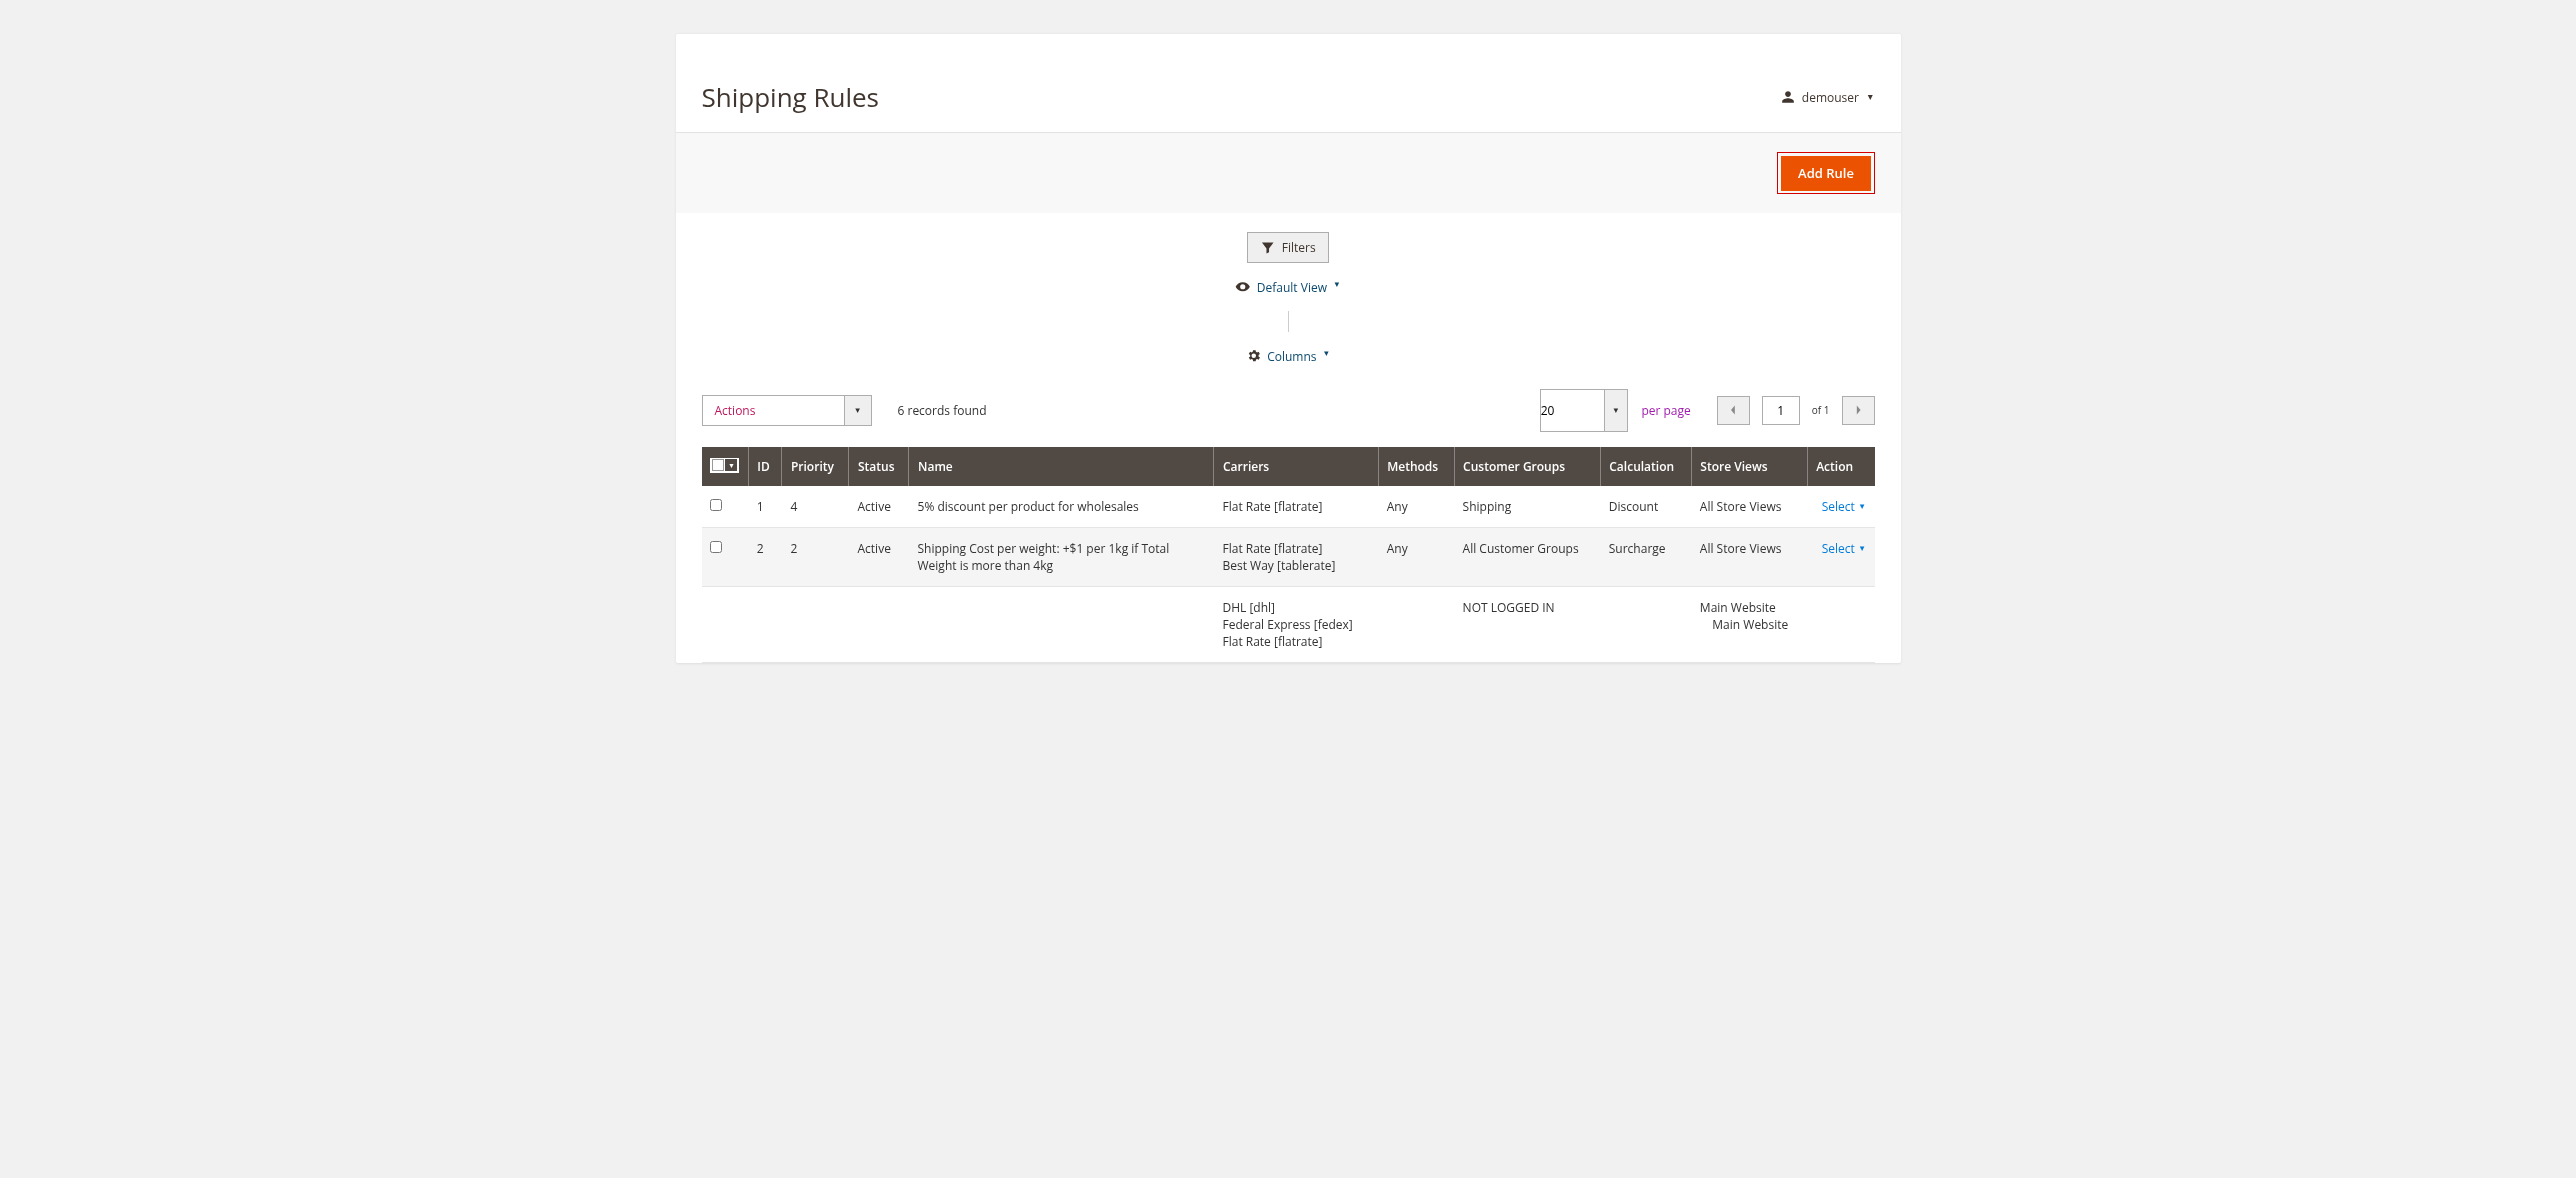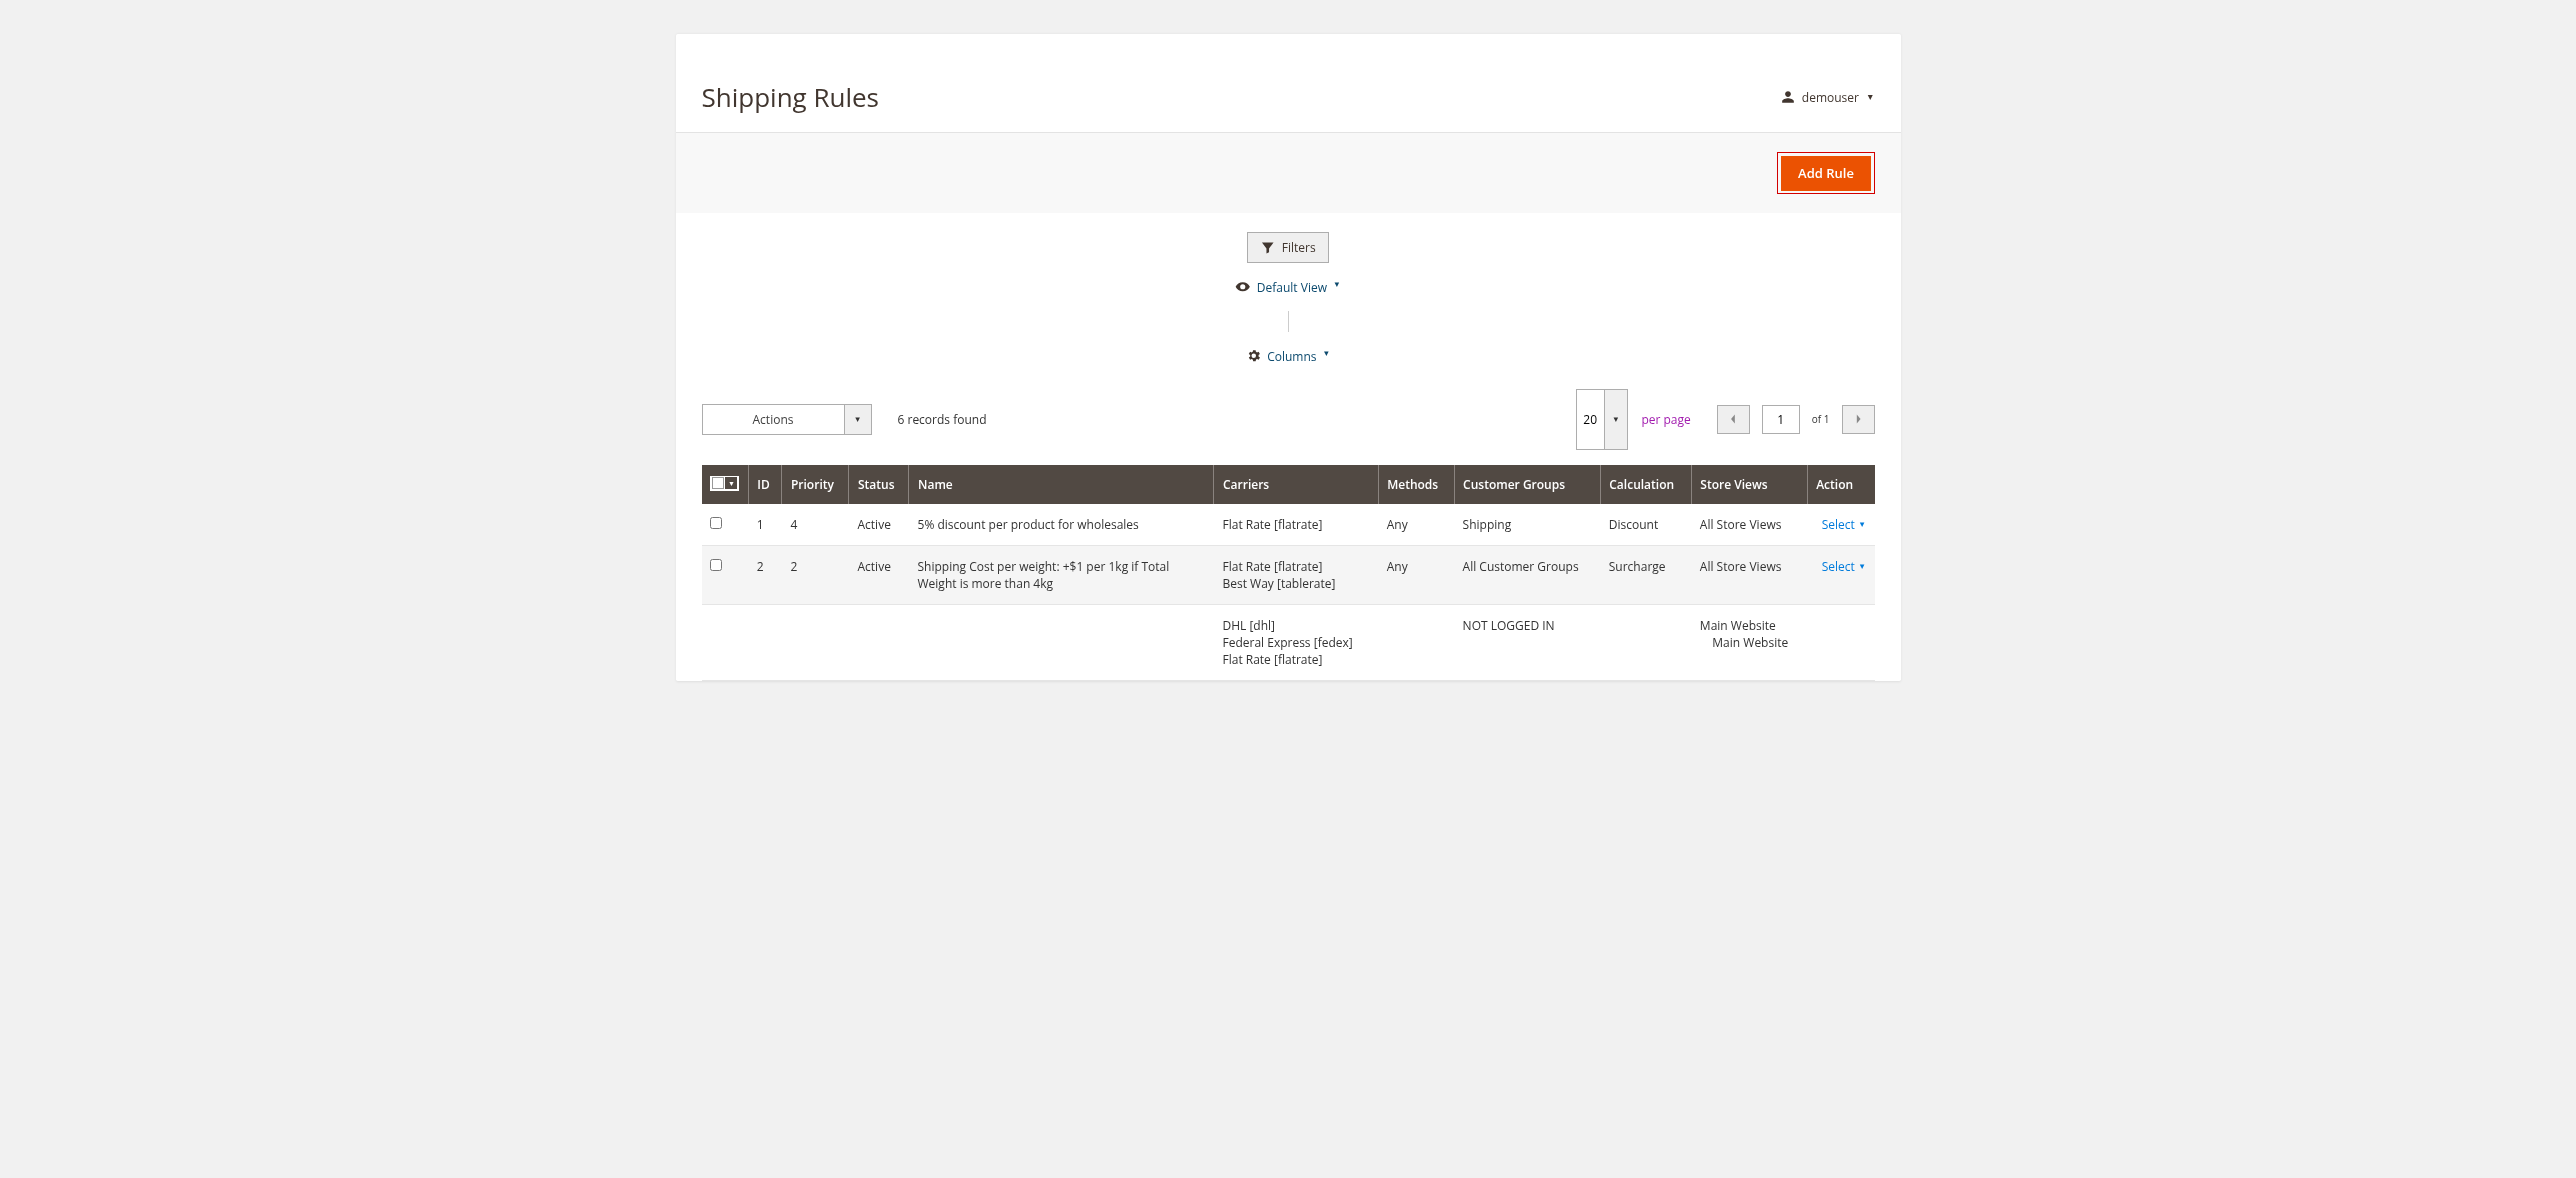--- a/index.html
+++ b/index.html
@@ -104,41 +104,40 @@
   .actions-dd {
     display: flex;
     align-items: stretch;
   }
   .actions-dd .dd-label {
     border: 0.9px solid #adadad;
     border-right: none;
     padding: 6px 12px;
     width: 142px;
     font-size: 12px;
-    color: #404040;
+    color: #be185d;
     background:#fff;
-    text-align:center;
   }
   .actions-dd .dd-toggle {
     border: 0.9px solid #adadad;
     background: #efefef;
     width: 28px;
     display: flex;
     align-items: center;
     justify-content: center;
     cursor: pointer;
   }
   .records-found { font-size: 12px; color: #333; }
 
   .controls-right { display: flex; align-items: center; gap: 12px; }
   .perpage-group { display:flex; align-items:stretch; }
   .perpage-input {
     border: 0.9px solid #adadad; border-right:none;
-    width: 28px; text-align: center; font-size:12px; font-family:inherit;
-    padding: 21px 0;
+    width: 64px; font-size:12px; font-family:inherit;
+    padding: 12px 0;
   }
   .perpage-toggle {
     border: 0.9px solid #adadad;
     background: #efefef;
     width: 24px;
     display:flex; align-items:center; justify-content:center; cursor:pointer;
   }
   .perpage-label { font-size:12px; color:#a21caf; margin-left:1.7px; margin-right:14px; }
   .nav-btn {
     border: 0.9px solid #adadad;

